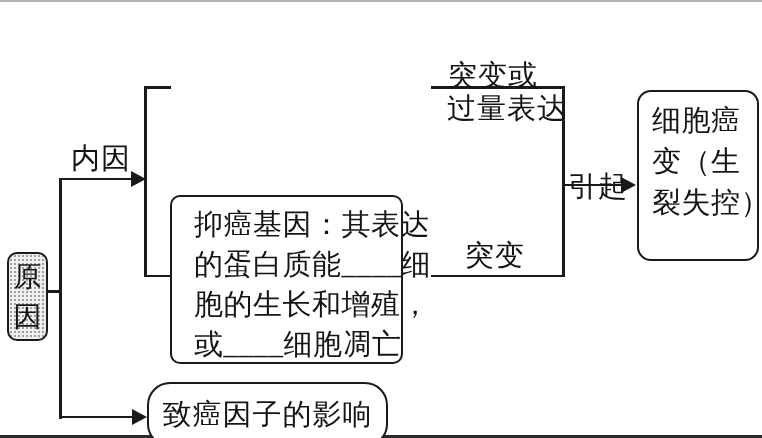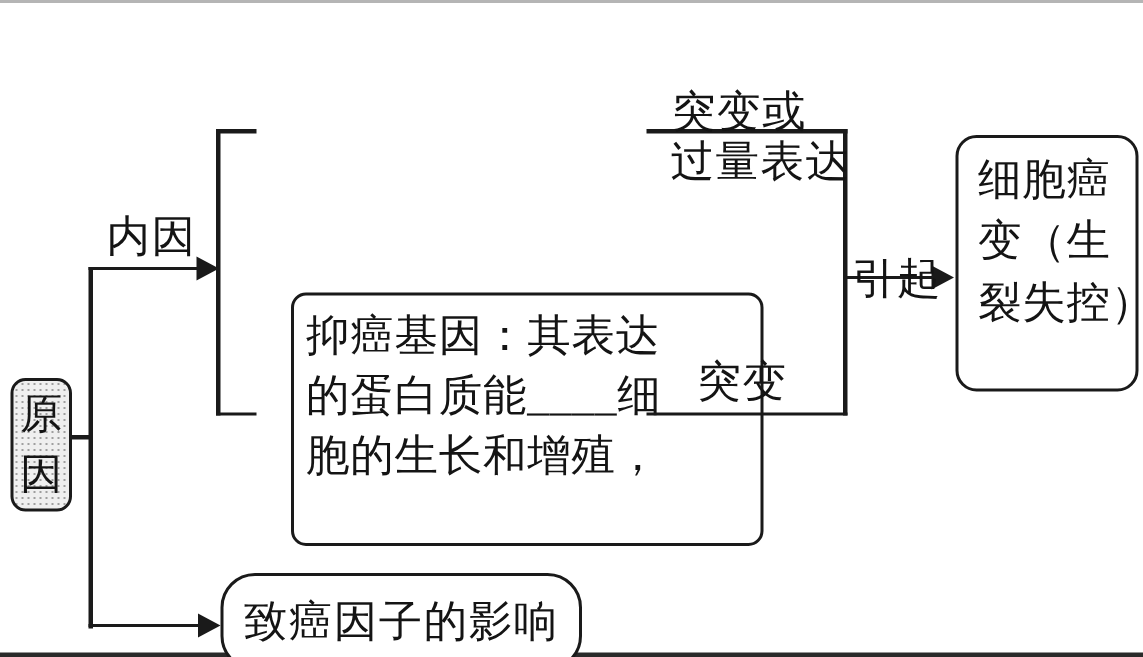--- a/index.html
+++ b/index.html
@@ -20,21 +20,21 @@
     border:2.5px solid #1a1a1a;
     background:#ffffff;
   }
   .tline {
     font-size:29px;
     line-height:41px;
     white-space:nowrap;
     letter-spacing:0.5px;
   }
   .box1 { left:170px; top:3px;  width:263px; height:174px; border-radius:10px; padding:5px 0 0 11px; }
-  .box2 { left:170px; top:195px; width:315px; height:169px; border-radius:10px; padding:7px 0 0 8px;margin-left:24px; }
+  .box2 { left:170px; top:195px; width:233px; height:169px; border-radius:10px; padding:7px 0 0 22px; }
   .box2 .tline { line-height:40px; }
   .box3 { left:637px; top:90px; width:122px; height:171px; border-radius:14px; padding:8px 0 16px 13px; }
   .box4 {
     left:147px; top:382px; width:241px; height:65px; border-radius:23px;
     display:flex; align-items:center; justify-content:center;
     font-size:29px; letter-spacing:1px; white-space:nowrap;
   }
   .cause-node {
     left:7px; top:252px; width:41px; height:89px; border-radius:10px;
     display:flex; flex-direction:column; align-items:center; justify-content:center;
@@ -81,20 +81,21 @@
   <div class="node cause-node">
     <span>原</span>
     <span>因</span>
   </div>
 
 
   <div class="node box2">
     <div class="tline">抑癌基因：其表达</div>
     <div class="tline">的蛋白质能____细</div>
     <div class="tline">胞的生长和增殖，</div>
+    <div class="tline">或____细胞凋亡</div>
   </div>
 
   <div class="node box3">
     <div class="tline">细胞癌</div>
     <div class="tline">变（生</div>
     <div class="tline">裂失控）</div>
   </div>
 
   <div class="node box4">
     <span>致癌因子的影响</span>

